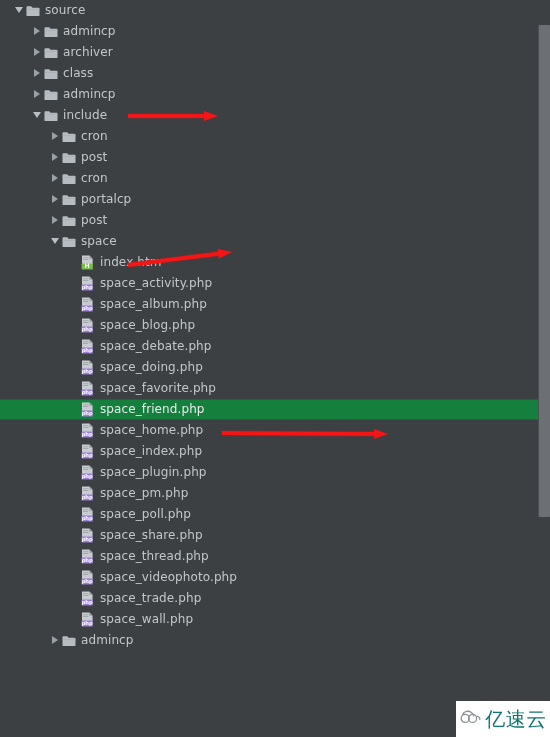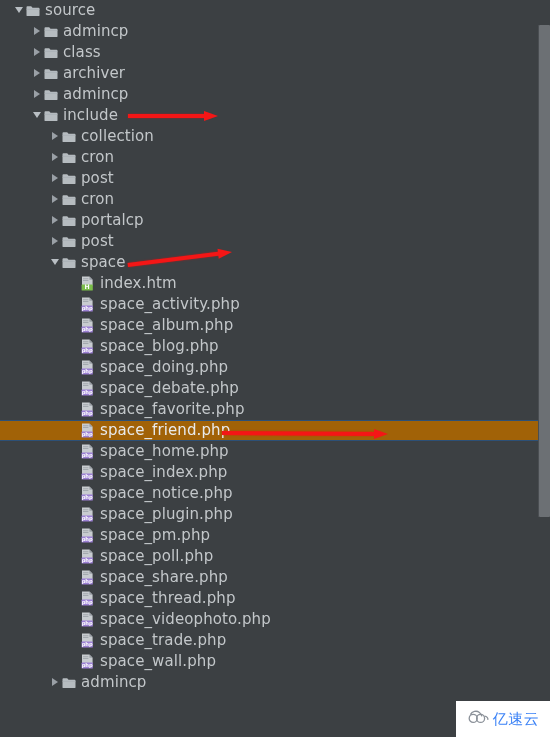--- a/index.html
+++ b/index.html
@@ -34,21 +34,21 @@
     position: relative;
     height: 21px;
     line-height: 21px;
     white-space: nowrap;
     display: flex;
     align-items: center;
     box-sizing: border-box;
   }
 
   .row.selected {
-    background: #a16207;
+    background: #15803d;
     border-top: 1px solid #2c5077;
     border-bottom: 1px solid #2c5077;
     height: 21px;
   }
 
   .twisty {
     width: 12px;
     height: 21px;
     flex: 0 0 12px;
     position: relative;
@@ -76,21 +76,21 @@
 
   .icon {
     flex: 0 0 auto;
     margin-right: 5px;
     display: inline-block;
     line-height: 0;
   }
 
   .label {
     color: #c3c7ca;
-    font-size: 15px;
+    font-size: 12px;
     letter-spacing: 0.1px;
   }
   .row.selected .label { color: #e8eaec; }
 
   
   .ind { flex: 0 0 auto; height: 1px; }
 
   
   .arrow {
     position: absolute;
@@ -140,22 +140,22 @@
     top: 701px;
     width: 94px;
     height: 36px;
     background: #ffffff;
     display: flex;
     align-items: center;
     justify-content: center;
     gap: 4px;
   }
   .watermark .wm-text {
-    color: #3b82f6;
-    font-size: 15px;
+    color: #0f766e;
+    font-size: 20px;
     font-family: Liberation Mono, monospace;
     letter-spacing: 0.5px;
   }
 </style>
 </head>
 <body>
 
 <div id="app">
 
   <div class="tree" id="tree">
@@ -177,30 +177,30 @@
           </svg></span>
         <span class="label">admincp</span>
       </div>
       <div class="row">
         <span class="ind" style="width: 32px;"></span>
         <span class="twisty collapsed"></span>
         <span class="icon"><svg width="14" height="12" viewBox="0 0 14 12">
             <path d="M0.5 2.2 A0.9 0.9 0 0 1 1.4 1.3 H5.2 L6.5 2.8 H12.6 A0.9 0.9 0 0 1 13.5 3.7 V10.2 A0.9 0.9 0 0 1 12.6 11.1 H1.4 A0.9 0.9 0 0 1 0.5 10.2 Z" fill="#b6bcc0"></path>
             <path d="M0.5 3.9 H13.5 V4.6 H0.5 Z" fill="#a7adb2"></path>
           </svg></span>
+        <span class="label">archiver</span>
+      </div>
+      <div class="row">
+        <span class="ind" style="width: 32px;"></span>
+        <span class="twisty collapsed"></span>
+        <span class="icon"><svg width="14" height="12" viewBox="0 0 14 12">
+            <path d="M0.5 2.2 A0.9 0.9 0 0 1 1.4 1.3 H5.2 L6.5 2.8 H12.6 A0.9 0.9 0 0 1 13.5 3.7 V10.2 A0.9 0.9 0 0 1 12.6 11.1 H1.4 A0.9 0.9 0 0 1 0.5 10.2 Z" fill="#b6bcc0"></path>
+            <path d="M0.5 3.9 H13.5 V4.6 H0.5 Z" fill="#a7adb2"></path>
+          </svg></span>
         <span class="label">class</span>
-      </div>
-      <div class="row">
-        <span class="ind" style="width: 32px;"></span>
-        <span class="twisty collapsed"></span>
-        <span class="icon"><svg width="14" height="12" viewBox="0 0 14 12">
-            <path d="M0.5 2.2 A0.9 0.9 0 0 1 1.4 1.3 H5.2 L6.5 2.8 H12.6 A0.9 0.9 0 0 1 13.5 3.7 V10.2 A0.9 0.9 0 0 1 12.6 11.1 H1.4 A0.9 0.9 0 0 1 0.5 10.2 Z" fill="#b6bcc0"></path>
-            <path d="M0.5 3.9 H13.5 V4.6 H0.5 Z" fill="#a7adb2"></path>
-          </svg></span>
-        <span class="label">archiver</span>
       </div>
       <div class="row">
         <span class="ind" style="width: 32px;"></span>
         <span class="twisty collapsed"></span>
         <span class="icon"><svg width="14" height="12" viewBox="0 0 14 12">
             <path d="M0.5 2.2 A0.9 0.9 0 0 1 1.4 1.3 H5.2 L6.5 2.8 H12.6 A0.9 0.9 0 0 1 13.5 3.7 V10.2 A0.9 0.9 0 0 1 12.6 11.1 H1.4 A0.9 0.9 0 0 1 0.5 10.2 Z" fill="#b6bcc0"></path>
             <path d="M0.5 3.9 H13.5 V4.6 H0.5 Z" fill="#a7adb2"></path>
           </svg></span>
         <span class="label">admincp</span>
       </div>
@@ -213,29 +213,20 @@
           </svg></span>
         <span class="label">include</span>
       </div>
       <div class="row">
         <span class="ind" style="width: 50px;"></span>
         <span class="twisty collapsed"></span>
         <span class="icon"><svg width="14" height="12" viewBox="0 0 14 12">
             <path d="M0.5 2.2 A0.9 0.9 0 0 1 1.4 1.3 H5.2 L6.5 2.8 H12.6 A0.9 0.9 0 0 1 13.5 3.7 V10.2 A0.9 0.9 0 0 1 12.6 11.1 H1.4 A0.9 0.9 0 0 1 0.5 10.2 Z" fill="#b6bcc0"></path>
             <path d="M0.5 3.9 H13.5 V4.6 H0.5 Z" fill="#a7adb2"></path>
           </svg></span>
-        <span class="label">collection</span>
-      </div>
-      <div class="row">
-        <span class="ind" style="width: 50px;"></span>
-        <span class="twisty collapsed"></span>
-        <span class="icon"><svg width="14" height="12" viewBox="0 0 14 12">
-            <path d="M0.5 2.2 A0.9 0.9 0 0 1 1.4 1.3 H5.2 L6.5 2.8 H12.6 A0.9 0.9 0 0 1 13.5 3.7 V10.2 A0.9 0.9 0 0 1 12.6 11.1 H1.4 A0.9 0.9 0 0 1 0.5 10.2 Z" fill="#b6bcc0"></path>
-            <path d="M0.5 3.9 H13.5 V4.6 H0.5 Z" fill="#a7adb2"></path>
-          </svg></span>
         <span class="label">cron</span>
       </div>
       <div class="row">
         <span class="ind" style="width: 50px;"></span>
         <span class="twisty collapsed"></span>
         <span class="icon"><svg width="14" height="12" viewBox="0 0 14 12">
             <path d="M0.5 2.2 A0.9 0.9 0 0 1 1.4 1.3 H5.2 L6.5 2.8 H12.6 A0.9 0.9 0 0 1 13.5 3.7 V10.2 A0.9 0.9 0 0 1 12.6 11.1 H1.4 A0.9 0.9 0 0 1 0.5 10.2 Z" fill="#b6bcc0"></path>
             <path d="M0.5 3.9 H13.5 V4.6 H0.5 Z" fill="#a7adb2"></path>
           </svg></span>
         <span class="label">post</span>
@@ -332,46 +323,46 @@
         <span class="ind" style="width: 68px;"></span>
         <span class="twisty"></span>
         <span class="icon"><svg width="15" height="15" viewBox="0 0 15 15">
             <path d="M2 0.6 H9.4 L12.6 3.8 V9.4 H2 Z" fill="#c8ccd0"></path>
             <path d="M9.4 0.6 L12.6 3.8 H9.4 Z" fill="#9aa0a6"></path>
             <rect x="3" y="2.4" width="5.4" height="0.8" fill="#9aa0a6"></rect>
             <rect x="3" y="4.1" width="5.4" height="0.8" fill="#9aa0a6"></rect>
             <rect x="1.6" y="8.6" width="11.2" height="6" rx="0.6" fill="#9b7fd4"></rect>
             <text x="7.2" y="13.2" font-size="5.2" fill="#ffffff" text-anchor="middle" font-family="DejaVu Sans, sans-serif" font-weight="bold">php</text>
           </svg></span>
+        <span class="label">space_debate.php</span>
+      </div>
+      <div class="row">
+        <span class="ind" style="width: 68px;"></span>
+        <span class="twisty"></span>
+        <span class="icon"><svg width="15" height="15" viewBox="0 0 15 15">
+            <path d="M2 0.6 H9.4 L12.6 3.8 V9.4 H2 Z" fill="#c8ccd0"></path>
+            <path d="M9.4 0.6 L12.6 3.8 H9.4 Z" fill="#9aa0a6"></path>
+            <rect x="3" y="2.4" width="5.4" height="0.8" fill="#9aa0a6"></rect>
+            <rect x="3" y="4.1" width="5.4" height="0.8" fill="#9aa0a6"></rect>
+            <rect x="1.6" y="8.6" width="11.2" height="6" rx="0.6" fill="#9b7fd4"></rect>
+            <text x="7.2" y="13.2" font-size="5.2" fill="#ffffff" text-anchor="middle" font-family="DejaVu Sans, sans-serif" font-weight="bold">php</text>
+          </svg></span>
         <span class="label">space_doing.php</span>
       </div>
       <div class="row">
         <span class="ind" style="width: 68px;"></span>
         <span class="twisty"></span>
         <span class="icon"><svg width="15" height="15" viewBox="0 0 15 15">
             <path d="M2 0.6 H9.4 L12.6 3.8 V9.4 H2 Z" fill="#c8ccd0"></path>
             <path d="M9.4 0.6 L12.6 3.8 H9.4 Z" fill="#9aa0a6"></path>
             <rect x="3" y="2.4" width="5.4" height="0.8" fill="#9aa0a6"></rect>
             <rect x="3" y="4.1" width="5.4" height="0.8" fill="#9aa0a6"></rect>
             <rect x="1.6" y="8.6" width="11.2" height="6" rx="0.6" fill="#9b7fd4"></rect>
             <text x="7.2" y="13.2" font-size="5.2" fill="#ffffff" text-anchor="middle" font-family="DejaVu Sans, sans-serif" font-weight="bold">php</text>
           </svg></span>
-        <span class="label">space_debate.php</span>
-      </div>
-      <div class="row">
-        <span class="ind" style="width: 68px;"></span>
-        <span class="twisty"></span>
-        <span class="icon"><svg width="15" height="15" viewBox="0 0 15 15">
-            <path d="M2 0.6 H9.4 L12.6 3.8 V9.4 H2 Z" fill="#c8ccd0"></path>
-            <path d="M9.4 0.6 L12.6 3.8 H9.4 Z" fill="#9aa0a6"></path>
-            <rect x="3" y="2.4" width="5.4" height="0.8" fill="#9aa0a6"></rect>
-            <rect x="3" y="4.1" width="5.4" height="0.8" fill="#9aa0a6"></rect>
-            <rect x="1.6" y="8.6" width="11.2" height="6" rx="0.6" fill="#9b7fd4"></rect>
-            <text x="7.2" y="13.2" font-size="5.2" fill="#ffffff" text-anchor="middle" font-family="DejaVu Sans, sans-serif" font-weight="bold">php</text>
-          </svg></span>
         <span class="label">space_favorite.php</span>
       </div>
       <div class="row selected">
         <span class="ind" style="width: 68px;"></span>
         <span class="twisty"></span>
         <span class="icon"><svg width="15" height="15" viewBox="0 0 15 15">
             <path d="M2 0.6 H9.4 L12.6 3.8 V9.4 H2 Z" fill="#c8ccd0"></path>
             <path d="M9.4 0.6 L12.6 3.8 H9.4 Z" fill="#9aa0a6"></path>
             <rect x="3" y="2.4" width="5.4" height="0.8" fill="#9aa0a6"></rect>
             <rect x="3" y="4.1" width="5.4" height="0.8" fill="#9aa0a6"></rect>
@@ -398,33 +389,20 @@
         <span class="twisty"></span>
         <span class="icon"><svg width="15" height="15" viewBox="0 0 15 15">
             <path d="M2 0.6 H9.4 L12.6 3.8 V9.4 H2 Z" fill="#c8ccd0"></path>
             <path d="M9.4 0.6 L12.6 3.8 H9.4 Z" fill="#9aa0a6"></path>
             <rect x="3" y="2.4" width="5.4" height="0.8" fill="#9aa0a6"></rect>
             <rect x="3" y="4.1" width="5.4" height="0.8" fill="#9aa0a6"></rect>
             <rect x="1.6" y="8.6" width="11.2" height="6" rx="0.6" fill="#9b7fd4"></rect>
             <text x="7.2" y="13.2" font-size="5.2" fill="#ffffff" text-anchor="middle" font-family="DejaVu Sans, sans-serif" font-weight="bold">php</text>
           </svg></span>
         <span class="label">space_index.php</span>
-      </div>
-      <div class="row">
-        <span class="ind" style="width: 68px;"></span>
-        <span class="twisty"></span>
-        <span class="icon"><svg width="15" height="15" viewBox="0 0 15 15">
-            <path d="M2 0.6 H9.4 L12.6 3.8 V9.4 H2 Z" fill="#c8ccd0"></path>
-            <path d="M9.4 0.6 L12.6 3.8 H9.4 Z" fill="#9aa0a6"></path>
-            <rect x="3" y="2.4" width="5.4" height="0.8" fill="#9aa0a6"></rect>
-            <rect x="3" y="4.1" width="5.4" height="0.8" fill="#9aa0a6"></rect>
-            <rect x="1.6" y="8.6" width="11.2" height="6" rx="0.6" fill="#9b7fd4"></rect>
-            <text x="7.2" y="13.2" font-size="5.2" fill="#ffffff" text-anchor="middle" font-family="DejaVu Sans, sans-serif" font-weight="bold">php</text>
-          </svg></span>
-        <span class="label">space_notice.php</span>
       </div>
       <div class="row">
         <span class="ind" style="width: 68px;"></span>
         <span class="twisty"></span>
         <span class="icon"><svg width="15" height="15" viewBox="0 0 15 15">
             <path d="M2 0.6 H9.4 L12.6 3.8 V9.4 H2 Z" fill="#c8ccd0"></path>
             <path d="M9.4 0.6 L12.6 3.8 H9.4 Z" fill="#9aa0a6"></path>
             <rect x="3" y="2.4" width="5.4" height="0.8" fill="#9aa0a6"></rect>
             <rect x="3" y="4.1" width="5.4" height="0.8" fill="#9aa0a6"></rect>
             <rect x="1.6" y="8.6" width="11.2" height="6" rx="0.6" fill="#9b7fd4"></rect>

